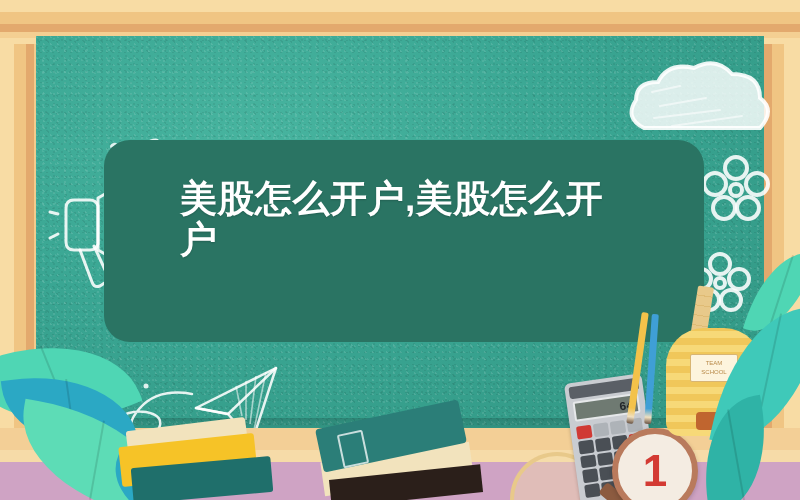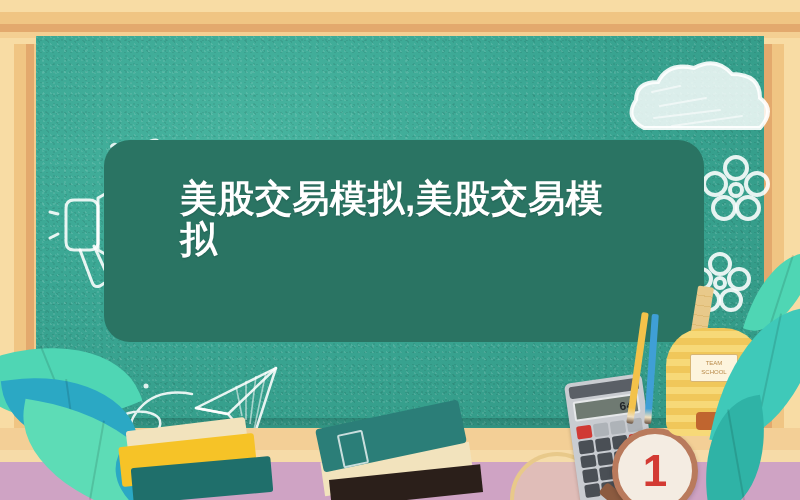--- a/index.html
+++ b/index.html
@@ -332,21 +332,21 @@
       <circle cx="13" cy="29" r="10"></circle>
       <circle cx="51" cy="29" r="10"></circle>
       <circle cx="21" cy="50" r="10"></circle>
       <circle cx="43" cy="50" r="10"></circle>
       <circle cx="32" cy="33" r="5"></circle>
     </g>
   </svg>
 
   <div id="panel" class="layer"></div>
 
-  <div id="headline" class="layer">美股交易模拟,美股交易模拟</div>
+  <div id="headline" class="layer">美股怎么开户,美股怎么开户</div>
 
   <div id="floor-band" class="layer"></div>
   <div id="floor-pink" class="layer"></div>
 
   <div id="leaf-1" class="leaf">
       <div class="vein"></div>
     </div>
   <div id="leaf-2" class="leaf">
       <div class="vein"></div>
     </div>

